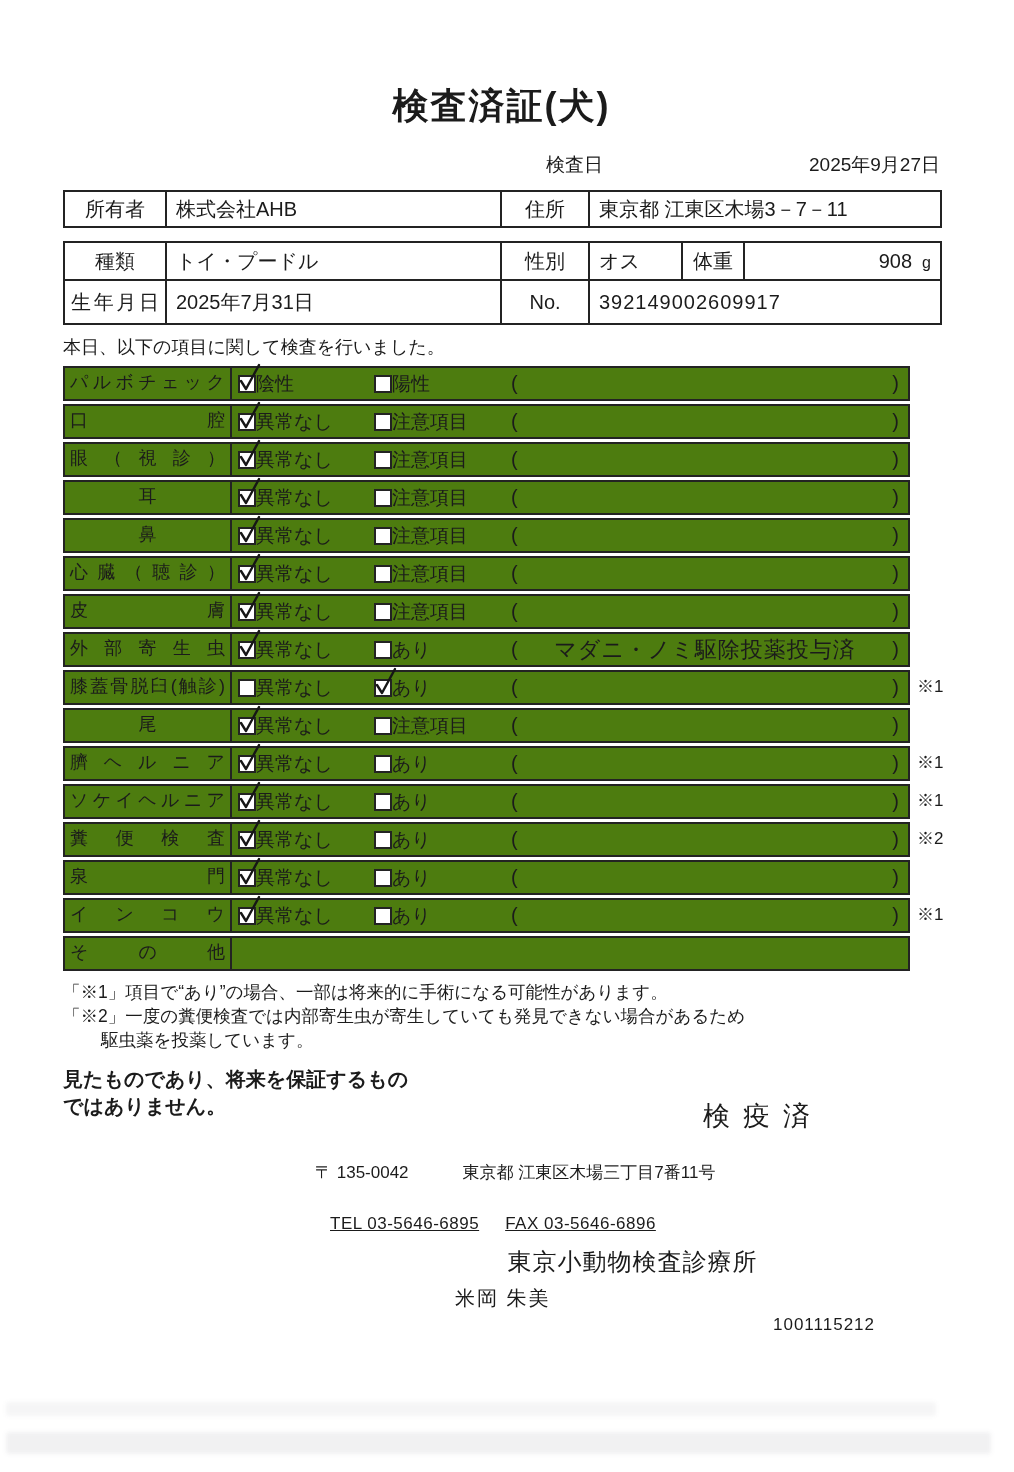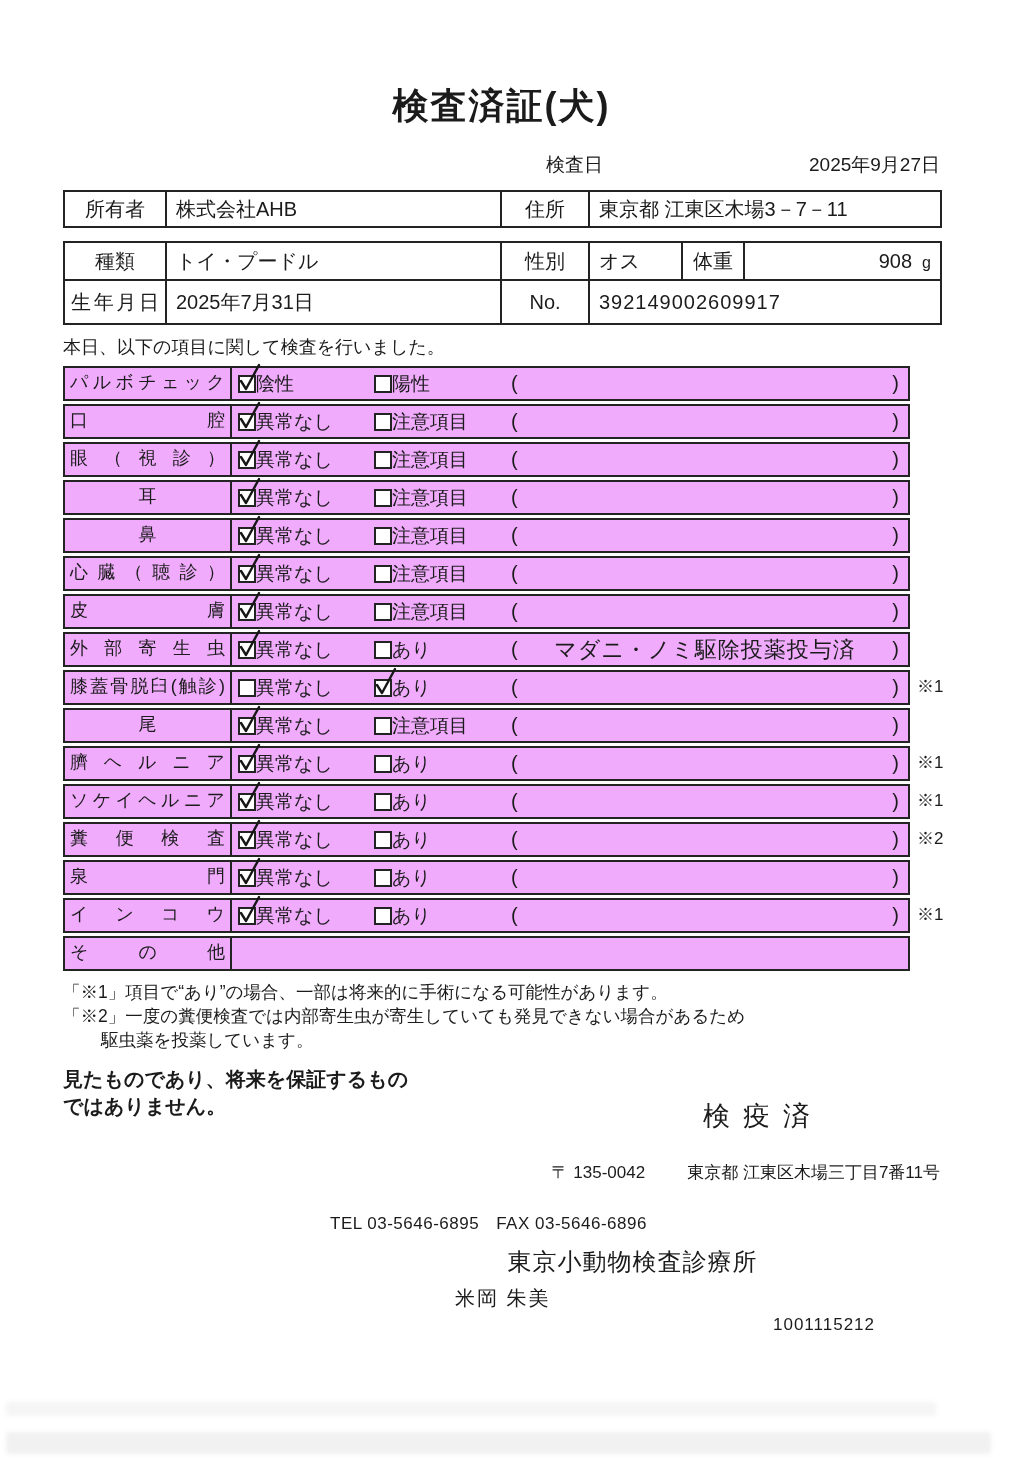--- a/index.html
+++ b/index.html
@@ -34,21 +34,21 @@
   td.no-lab{font-size:18px;text-align:center;}
   td.no-val{font-size:22px;letter-spacing:1px;}
 
   .intro{margin:10px 0 7px 0;font-size:18px;}
 
   
   .checklist{width:847px;}
   .crow{
     position:relative;display:flex;align-items:stretch;
     height:35px;margin-bottom:3px;border:2px solid #232323;box-sizing:border-box;
-    background:#f0abfc;
+    background:#4d7c0f;
   }
   .row-label{
     width:167px;flex:none;border-right:2px solid #232323;box-sizing:border-box;
     font-size:18px;line-height:29px;padding:0 5px;
     text-align:justify;text-align-last:justify;white-space:nowrap;overflow:hidden;
   }
   .row-label.center{text-align:center;text-align-last:center;}
   .opt{display:flex;align-items:center;box-sizing:border-box;padding-left:6px;flex:none;}
   .opt1{width:136px;}
   .opt2{width:134px;}
@@ -64,22 +64,22 @@
   
   .footnotes{margin-top:9px;font-size:17.5px;line-height:24px;}
   .fn-indent{padding-left:38px;}
 
   
   .disclaimer-wrap{position:relative;margin-top:14px;height:86px;}
   .disclaimer{font-size:20px;font-weight:bold;line-height:27px;}
   .stamp{position:absolute;left:640px;top:32px;font-size:27px;letter-spacing:13px;white-space:nowrap;}
 
   
-  .postal-line{margin-top:9px;padding-left:252px;font-size:17px;display:flex;gap:42px;white-space:nowrap;justify-content:flex-end;}
-  .tel-line{margin-top:30px;padding-left:267px;font-size:17px;display:flex;gap:17px;white-space:nowrap;letter-spacing:0.5px;}
+  .postal-line{margin-top:9px;padding-left:252px;font-size:17px;display:flex;gap:54px;white-space:nowrap;}
+  .tel-line{margin-top:30px;padding-left:267px;font-size:17px;display:flex;gap:26px;white-space:nowrap;letter-spacing:0.5px;text-decoration:underline;}
   .clinic-name{margin-top:12px;padding-left:262px;font-size:24px;letter-spacing:1px;text-align:center;}
   .vet-name{margin-top:7px;padding-left:392px;font-size:20px;letter-spacing:2px;}
   .serial{margin-top:3px;text-align:right;padding-right:65px;font-size:17px;letter-spacing:1px;}
 
   
   .smudge{position:absolute;left:0;bottom:8px;width:990px;height:64px;pointer-events:none;}
   .smudge .s1,.smudge .s2{position:absolute;left:6px;border-radius:3px;filter:blur(2px);}
   .smudge .s1{top:2px;width:930px;height:14px;background:rgba(60,60,70,0.05);}
   .smudge .s2{top:32px;width:985px;height:22px;background:rgba(60,60,70,0.07);}
 </style>

